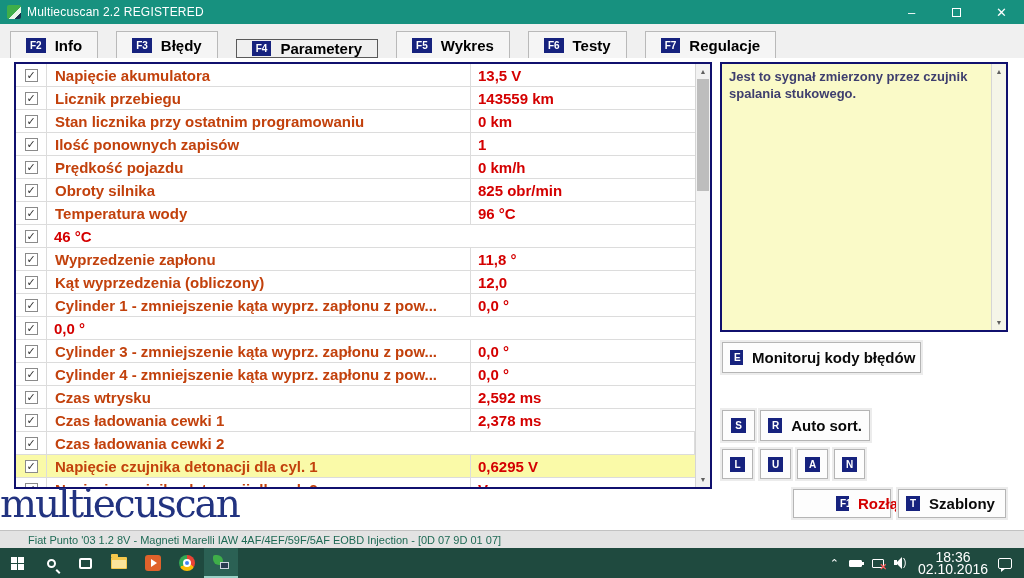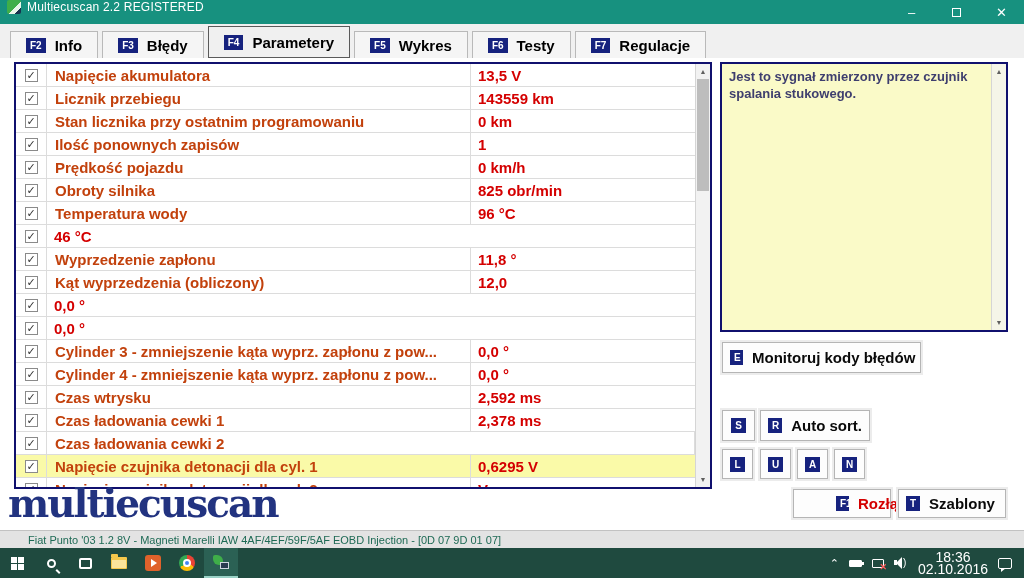--- a/index.html
+++ b/index.html
@@ -1,30 +1,30 @@
 <!DOCTYPE html>
 <html><head>
 <meta charset="utf-8">
 <style>
   * { margin:0; padding:0; box-sizing:border-box; }
   html,body { width:1024px; height:578px; overflow:hidden; font-family:"Liberation Sans", sans-serif; background:#000; }
   .app-window { position:absolute; top:0; left:0; width:1024px; height:548px; background:#f0f0f0; }
 
   
-  .titlebar { position:absolute; top:0; left:0; right:0; height:24px; background:#17917f; display:flex; align-items:flex-start; color:#fff; }
+  .titlebar { position:absolute; top:0; left:0; right:0; height:24px; background:#17917f; display:flex; align-items:center; color:#fff; }
   .titlebar .app-ico { width:14px; height:14px; margin:0 6px 0 7px; background:linear-gradient(135deg,#3fae49 0 55%,#e8f5e9 55% 75%,#16314d 75%); border-radius:2px; }
   .titlebar .ttl { font-size:12px; letter-spacing:.2px; }
   .win-controls { margin-left:auto; display:flex; height:100%; }
   .win-btn { width:45px; height:100%; display:flex; align-items:center; justify-content:center; font-size:13px; color:#fff; }
   .win-btn .maxbox { width:9px; height:9px; border:1px solid #fff; }
 
   
   .tabstrip { position:absolute; top:24px; left:0; right:0; height:34px; background:#f0f0f0; display:flex; align-items:flex-end; padding-left:10px; }
-  .tab { display:flex; align-items:center; gap:9px; height:27px; padding:0 15px; background:#f5f5f5; border:1px solid #b9b9b9; border-bottom:none; margin-right:4px; }
-  .tab.active { height:32px; background:#f0f0f0; border:1px solid #5a5a5a; }
+  .tab { display:flex; align-items:center; gap:9px; height:27px; padding:0 15px; background:#f5f5f5; border:1px solid #b9b9b9; border-bottom:none; margin-right:18px; }
+  .tab.active { height:19px; background:#f0f0f0; border:1px solid #5a5a5a; }
   .kbadge { background:#16227e; color:#fff; font-weight:bold; font-size:10px; padding:2px 4px; min-width:13px; text-align:center; line-height:11px; }
   .tab-label { font-size:15px; font-weight:bold; color:#000; }
 
   .content-bg { position:absolute; top:58px; left:0; right:0; height:472px; background:#fff; }
 
   
   .param-table { position:absolute; left:14px; top:62px; width:698px; height:427px; border:2px solid #10106e; background:#fff; display:flex; }
   .rows-viewport { flex:1; overflow:hidden; }
   .param-row { height:23px; display:flex; align-items:center; border-bottom:1px solid #dcdcdc; background:#fff; }
   .param-row.highlighted { background:#fafaa8; }
@@ -53,21 +53,21 @@
   .btn-s { left:722px; top:410px; height:31px; width:33px; justify-content:center; padding:0; }
   .btn-autosort { left:760px; top:410px; height:31px; width:110px; }
   .btn-l { left:722px; top:449px; height:30px; width:31px; justify-content:center; padding:0; }
   .btn-u { left:760px; top:449px; height:30px; width:31px; justify-content:center; padding:0; }
   .btn-a { left:797px; top:449px; height:30px; width:31px; justify-content:center; padding:0; }
   .btn-n { left:834px; top:449px; height:30px; width:31px; justify-content:center; padding:0; }
   .btn-disconnect { left:793px; top:489px; height:29px; width:98px;padding-left:42px; }
   .btn-templates { left:898px; top:489px; height:29px; width:108px; }
 
   
-  .logo { position:absolute; left:8px; top:484px; font-family:"DejaVu Serif", serif; font-weight:bold; font-size:39px; color:#223380; letter-spacing:-2px; line-height:1; }
+  .logo { position:absolute; left:0; top:484px; font-family:"DejaVu Serif", serif; font-weight:normal; font-size:39px; color:#223380; letter-spacing:-2px; line-height:1; }
 
   
   .statusbar { position:absolute; left:0; right:0; top:530px; height:18px; background:#e3e3e3; border-top:1px solid #c2c2c2; display:flex; align-items:center; }
   .status-text { padding-left:28px; font-size:11px; color:#1e6a55; }
 
   
   .taskbar { position:absolute; left:0; top:548px; width:1024px; height:30px; background:#1f4a3f; display:flex; align-items:stretch; }
   .tb-ico { width:34px; display:flex; align-items:center; justify-content:center; position:relative; }
   .tb-ico.active-app { background:#2b6154; border-bottom:2px solid #9ad2c6; }
   .win-logo { display:grid; grid-template-columns:6px 6px; grid-template-rows:6px 6px; gap:1px; }
@@ -214,20 +214,21 @@
           <div class="cb-cell">
             <span class="checkbox">✓</span>
           </div>
           <div class="name-cell">Kąt wyprzedzenia (obliczony)</div>
           <div class="value-cell">12,0</div>
         </div>
         <div class="param-row">
           <div class="cb-cell">
             <span class="checkbox">✓</span>
           </div>
+          <div class="name-cell">Cylinder 1 - zmniejszenie kąta wyprz. zapłonu z pow...</div>
           <div class="value-cell">0,0 °</div>
         </div>
         <div class="param-row">
           <div class="cb-cell">
             <span class="checkbox">✓</span>
           </div>
           <div class="value-cell">0,0 °</div>
         </div>
         <div class="param-row">
           <div class="cb-cell">

